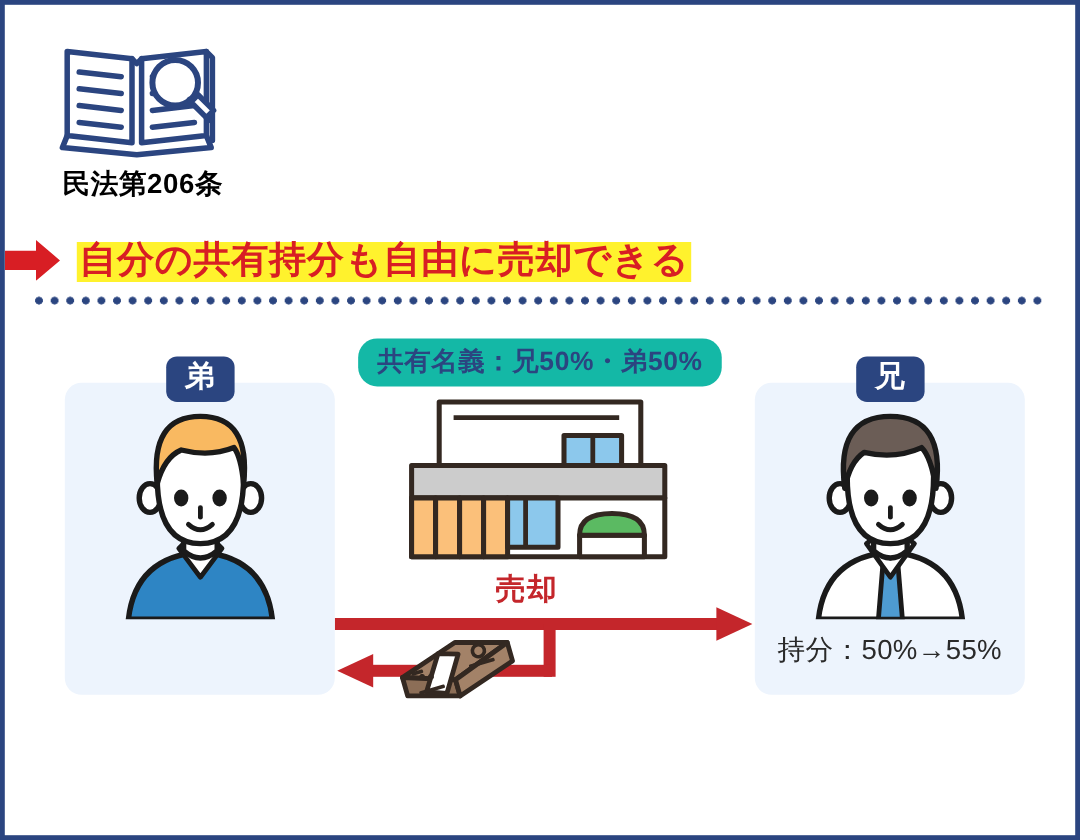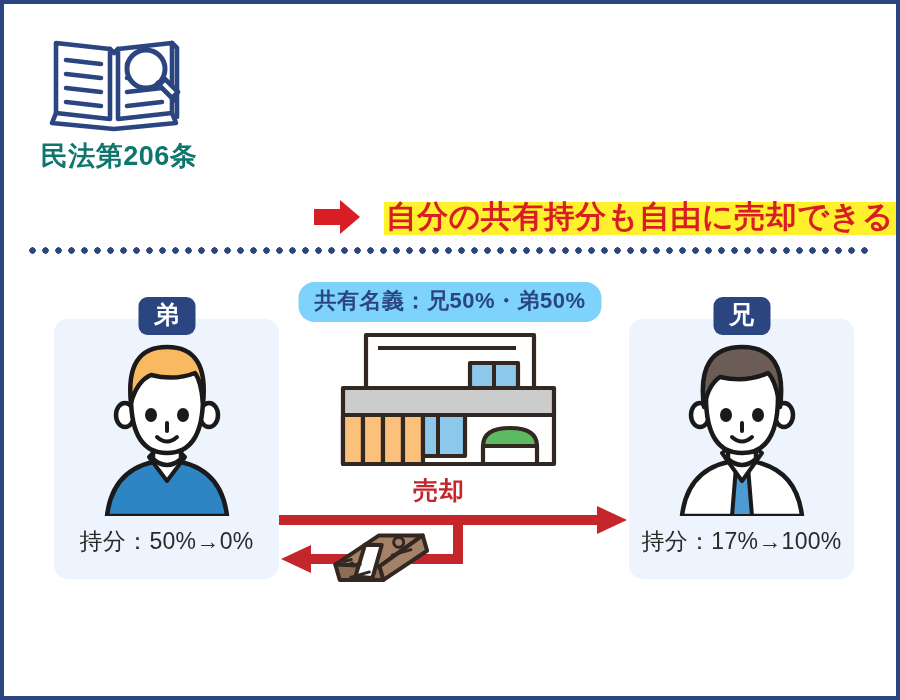--- a/index.html
+++ b/index.html
@@ -28,23 +28,23 @@
     width: 170px;
     text-align: center;
   }
   #law-icon-block .bookwrap {
     height: 108px;
     display: flex;
     align-items: center;
     justify-content: center;
   }
   #law-icon-label {
-    font-size: 27px;
-    font-weight: bold;
-    color: #0f766e;
+    font-size: 23px;
+    font-weight: bold;
+    color: #000000;
     letter-spacing: .5px;
     margin-top: 4px;
   }
 
   
   #speech-bubble {
     position: absolute;
     left: 240px;
     top: 30px;
     width: 622px;
@@ -68,22 +68,22 @@
   }
 
   
   #headline-row {
     position: absolute;
     left: 0;
     top: 192px;
     width: 100%;
     display: flex;
     align-items: center;
-    justify-content: flex-end;
-    gap: 24px;
+    justify-content: flex-start;
+    gap: 14px;
   }
   #headline-arrow {
     display: block;
   }
   #headline-text {
     font-size: 31px;
     font-weight: bold;
     color: #D81E24;
     background: linear-gradient(transparent 14%, #FFF22D 14%, #FFF22D 92%, transparent 92%);
     letter-spacing: .5px;
@@ -144,21 +144,21 @@
     color: #2a2a2a;
     letter-spacing: .3px;
   }
 
   
   #ownership-pill {
     position: absolute;
     left: 50%;
     transform: translateX(-50%);
     top: 278px;
-    background: #7dd3fc;
+    background: #14b8a6;
     color: #2B4580;
     font-size: 22px;
     font-weight: bold;
     border-radius: 16px;
     padding: 4px 16px 6px 16px;
     white-space: nowrap;
     letter-spacing: .5px;
   }
   #building {
     position: absolute;
@@ -307,21 +307,20 @@
 
       <path d="M44 62 q-6 -56 36 -56 q42 0 36 56 q-2 -22 -8 -30 q-20 8 -44 2 q-14 6 -20 28 Z" fill="#F9B961" stroke="#1a1a1a" stroke-width="4.5" stroke-linejoin="round"></path>
 
       <ellipse cx="64" cy="74" rx="6" ry="7" fill="#1a1a1a"></ellipse>
       <ellipse cx="96" cy="74" rx="6" ry="7" fill="#1a1a1a"></ellipse>
 
       <path d="M80 82 L80 90" stroke="#1a1a1a" stroke-width="4" stroke-linecap="round" fill="none"></path>
 
       <path d="M70 96 q10 9 20 0" stroke="#1a1a1a" stroke-width="4" stroke-linecap="round" fill="none"></path>
     </svg>
-    <div class="person-share">持分：50%→0%</div>
   </div>
 
   <div class="person-card" id="card-elder">
     <div class="person-badge">兄</div>
     <svg class="person-avatar" width="160" height="175" viewBox="0 0 160 175">
 
       <path d="M20 175 q6 -52 60 -56 q54 4 60 56 Z" fill="#ffffff" stroke="#1a1a1a" stroke-width="4.5" stroke-linejoin="round"></path>
 
       <path d="M74 126 L86 126 L90 175 L70 175 Z" fill="#4E9BD1" stroke="#1a1a1a" stroke-width="4" stroke-linejoin="round"></path>
       <path d="M74 116 L86 116 L88 128 L72 128 Z" fill="#4E9BD1" stroke="#1a1a1a" stroke-width="4" stroke-linejoin="round"></path>
@@ -337,21 +336,21 @@
 
       <path d="M42 66 q-8 -60 38 -60 q46 0 38 60 q-4 -26 -12 -34 q-22 10 -48 4 q-12 8 -16 30 Z" fill="#6B5D56" stroke="#1a1a1a" stroke-width="4.5" stroke-linejoin="round"></path>
 
       <ellipse cx="64" cy="74" rx="6" ry="7" fill="#1a1a1a"></ellipse>
       <ellipse cx="96" cy="74" rx="6" ry="7" fill="#1a1a1a"></ellipse>
 
       <path d="M80 82 L80 90" stroke="#1a1a1a" stroke-width="4" stroke-linecap="round" fill="none"></path>
 
       <path d="M70 96 q10 9 20 0" stroke="#1a1a1a" stroke-width="4" stroke-linecap="round" fill="none"></path>
     </svg>
-    <div class="person-share">持分：17%→100%</div>
+    <div class="person-share">持分：50%→55%</div>
   </div>
 
   <div id="transaction">
     <div id="sale-label">売却</div>
     <svg width="350" height="115" viewBox="0 0 350 115">
 
       <g fill="#C4262B">
         <rect x="0" y="41" width="323" height="10"></rect>
         <path d="M318 32 L348 46 L318 60 Z"></path>
       </g>

